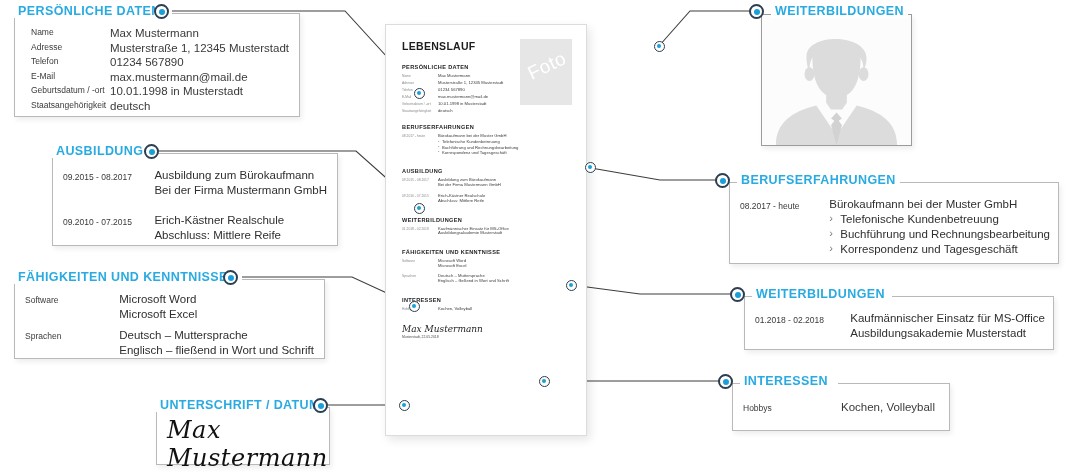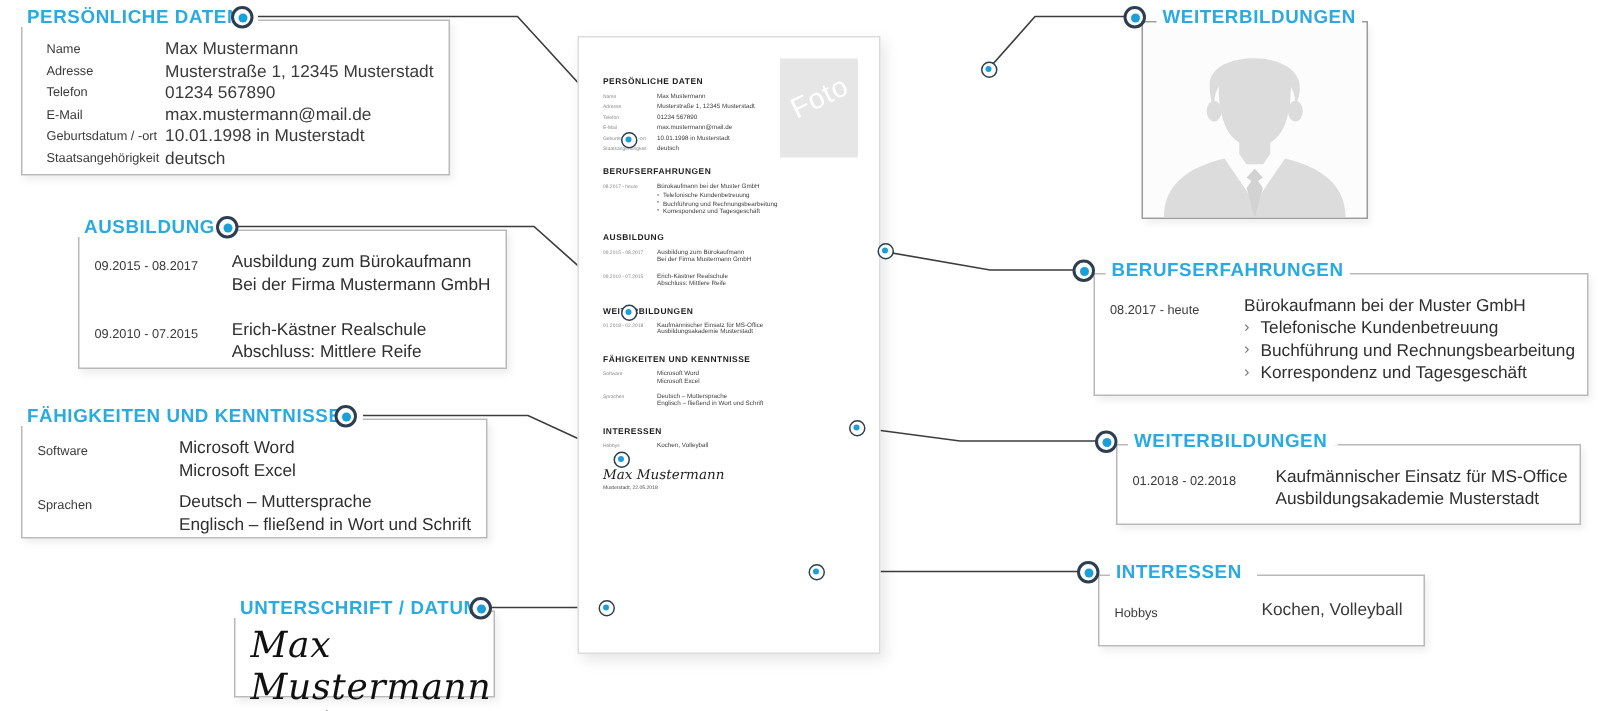--- a/index.html
+++ b/index.html
@@ -241,20 +241,21 @@
       <div id="sigplace">Musterstadt, 22.05.2018</div>
     </div>
   </div>
   <div class="dot" style="left:313px;top:398px;"></div>
 
   <div id="cvpage">
     <div id="fotobox">
       <div class="fw">Foto</div>
     </div>
     <div class="inner">
+      <div class="cv-h1">LEBENSLAUF</div>
 
       <div class="cv-h2" style="margin-top:12px;">PERSÖNLICHE DATEN</div>
       <div style="margin-top:4px;">
         <div class="cv-row">
           <div class="cv-lbl">Name</div>
           <div class="cv-val">Max Mustermann</div>
         </div>
         <div class="cv-row">
           <div class="cv-lbl">Adresse</div>
           <div class="cv-val">Musterstraße 1, 12345 Musterstadt</div>

